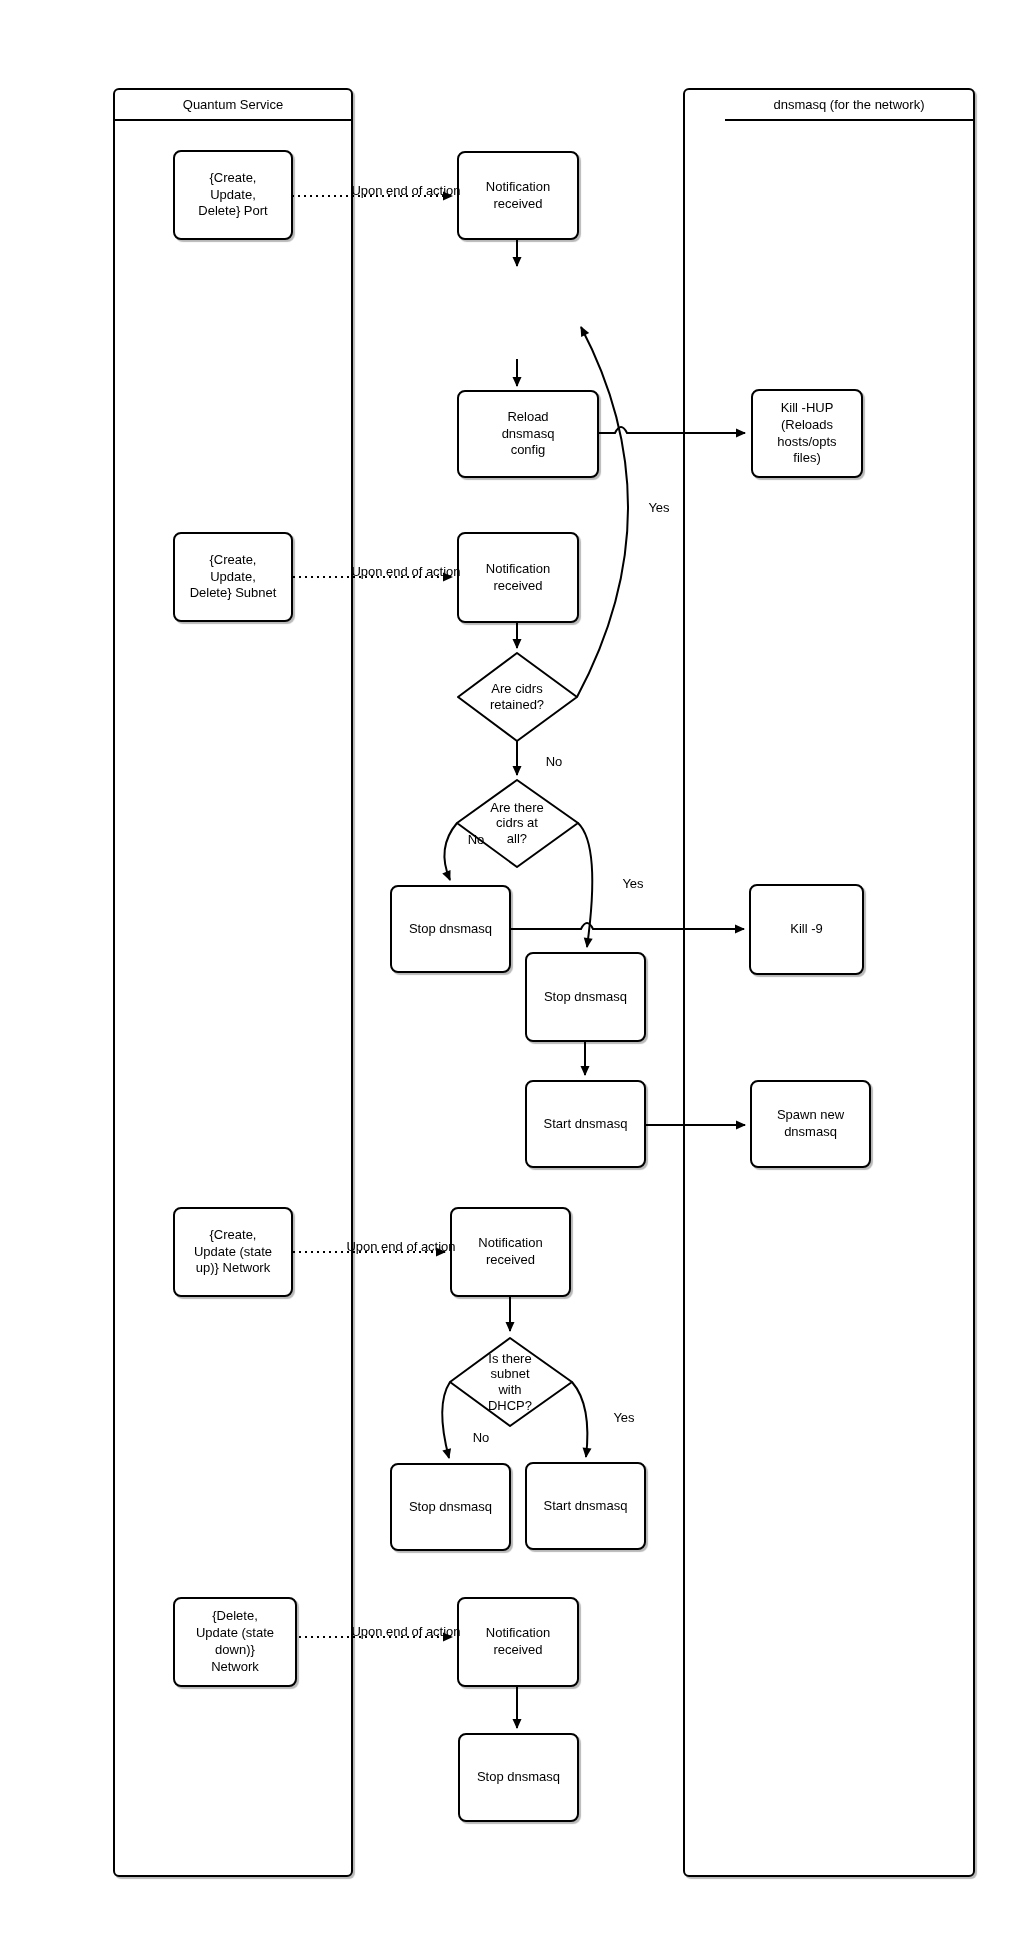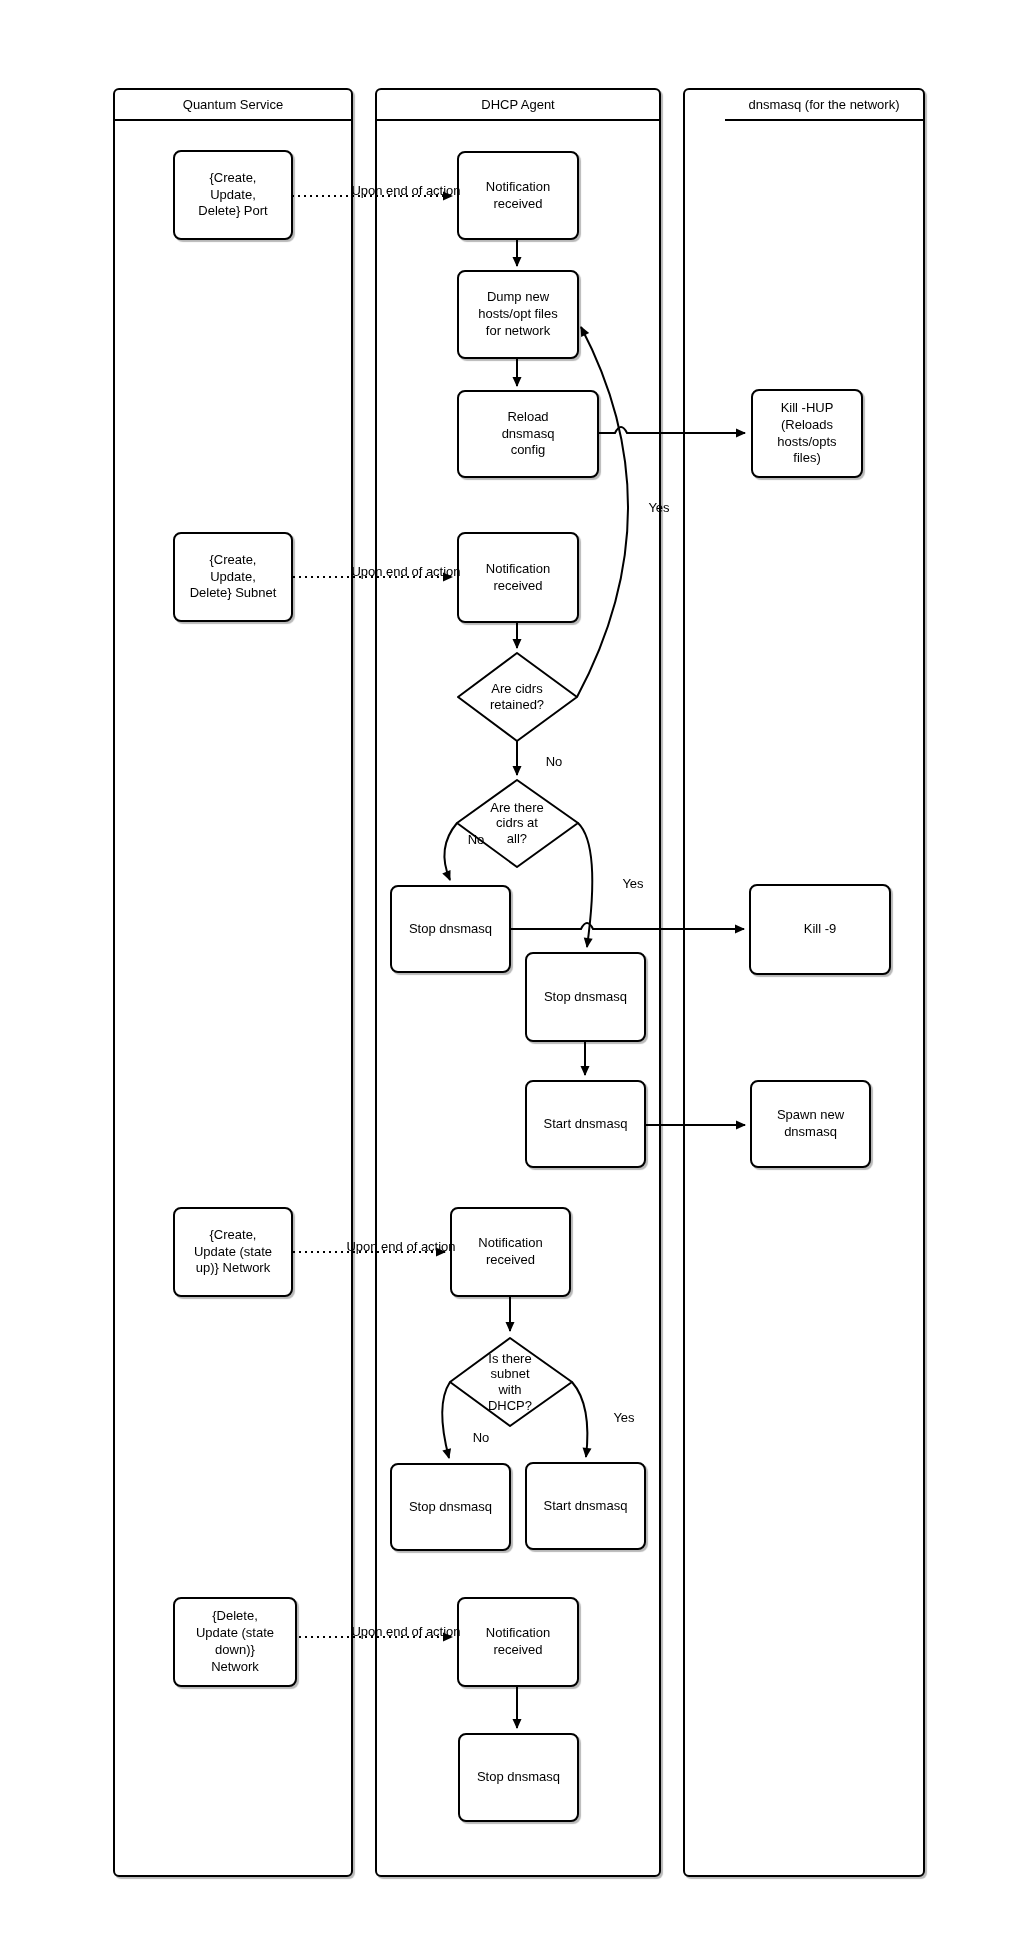--- a/index.html
+++ b/index.html
@@ -35,26 +35,21 @@
 </head>
 <body>
 
 <div class="canvas">
 
   <div class="lane" style="left:113px;width:240px;">
     <div class="lane-header">
       <span>Quantum Service</span>
     </div>
   </div>
-  <div class="lane" style="left:375px;width:286px;">
-    <div class="lane-header">
-      <span>DHCP Agent</span>
-    </div>
-  </div>
-  <div class="lane" style="left:683px;width:242px;padding-left:40px;">
+  <div class="lane" style="left:683px;width:292px;padding-left:40px;">
     <div class="lane-header">
       <span>dnsmasq (for the network)</span>
     </div>
   </div>
 
   <svg class="edges" width="1020" height="1949">
     <defs>
       <marker id="ah" viewBox="0 0 10 10" refX="9" refY="5" markerWidth="6" markerHeight="5" orient="auto">
         <path d="M0,0.5 L10,5 L0,9.5 Z" fill="#000"></path>
       </marker>
@@ -102,44 +97,41 @@
   <div class="node" style="left:173px;top:1207px;width:120px;height:90px;">{Create,
 Update (state
 up)} Network</div>
   <div class="node" style="left:173px;top:1597px;width:124px;height:90px;">{Delete,
 Update (state
 down)}
 Network</div>
 
   <div class="node" style="left:457px;top:151px;width:122px;height:89px;">Notification
 received</div>
-  <div class="node" style="left:457px;top:270px;width:122px;height:89px;">Dump new
-hosts/opt files
-for network</div>
   <div class="node" style="left:457px;top:390px;width:142px;height:88px;">Reload
 dnsmasq
 config</div>
   <div class="node" style="left:457px;top:532px;width:122px;height:91px;">Notification
 received</div>
   <div class="node" style="left:390px;top:885px;width:121px;height:88px;">Stop dnsmasq</div>
   <div class="node" style="left:525px;top:952px;width:121px;height:90px;">Stop dnsmasq</div>
   <div class="node" style="left:525px;top:1080px;width:121px;height:88px;">Start dnsmasq</div>
   <div class="node" style="left:450px;top:1207px;width:121px;height:90px;">Notification
 received</div>
   <div class="node" style="left:390px;top:1463px;width:121px;height:88px;">Stop dnsmasq</div>
   <div class="node" style="left:525px;top:1462px;width:121px;height:88px;">Start dnsmasq</div>
   <div class="node" style="left:457px;top:1597px;width:122px;height:90px;">Notification
 received</div>
   <div class="node" style="left:458px;top:1733px;width:121px;height:89px;">Stop dnsmasq</div>
 
   <div class="node" style="left:751px;top:389px;width:112px;height:89px;">Kill -HUP
 (Reloads
 hosts/opts
 files)</div>
-  <div class="node" style="left:749px;top:884px;width:142px;height:91px;">Kill -9</div>
+  <div class="node" style="left:749px;top:884px;width:115px;height:91px;">Kill -9</div>
   <div class="node" style="left:750px;top:1080px;width:121px;height:88px;">Spawn new
 dnsmasq</div>
 
   <div class="dtext" style="left:462px;top:778px;width:110px;height:90px;">Are there
 cidrs at
 all?</div>
   <div class="dtext" style="left:462px;top:652px;width:110px;height:90px;">Are cidrs
 retained?</div>
   <div class="dtext" style="left:455px;top:1337px;width:110px;height:90px;">Is there
 subnet

